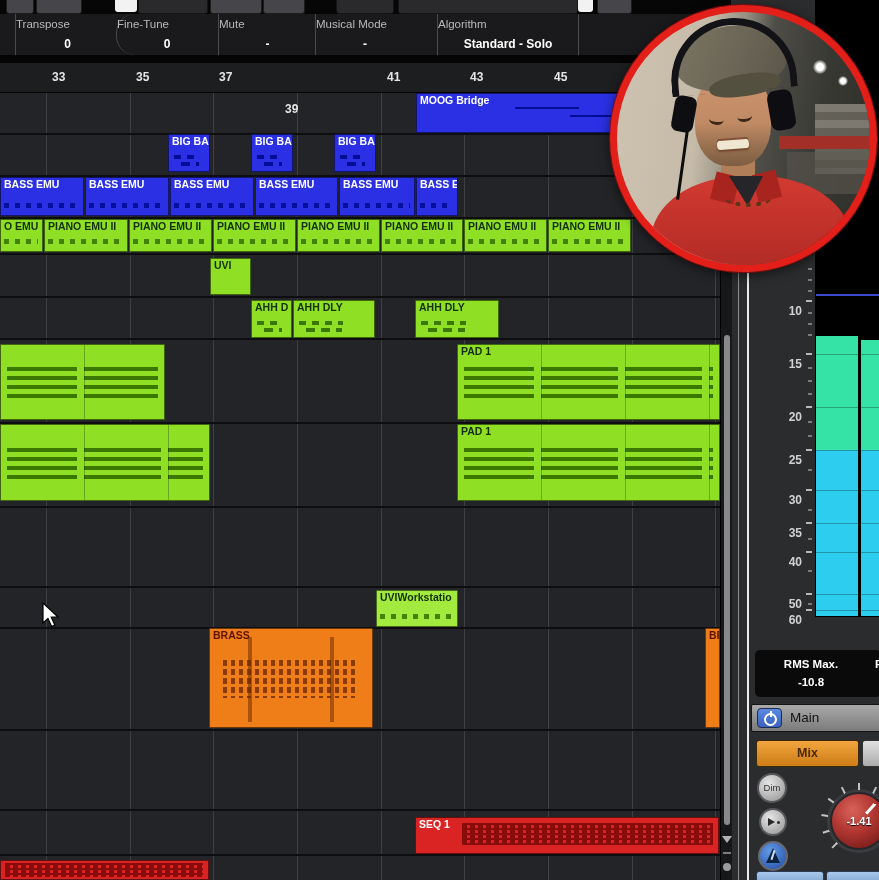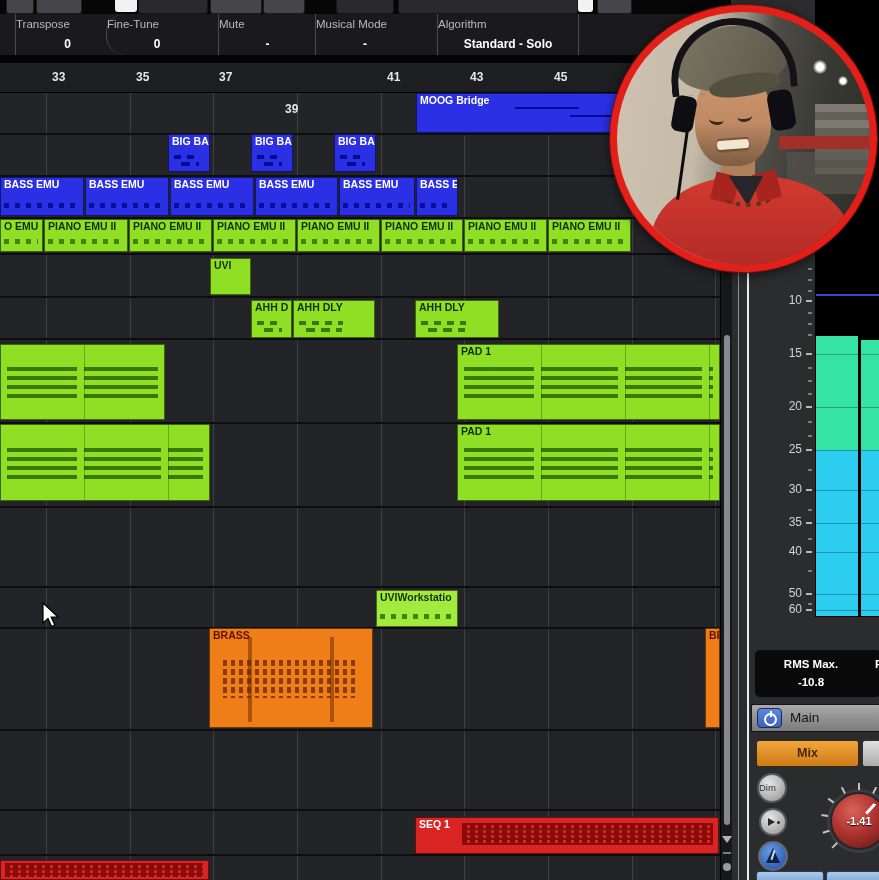--- a/index.html
+++ b/index.html
@@ -61,40 +61,40 @@
   .sbar{position:absolute;left:720px;top:63px;width:11px;height:817px;background:#17181a;border-left:1px solid #000;z-index:4;}
   .sthumb{position:absolute;left:3px;top:272px;width:6px;height:490px;background:#88898d;border-radius:3px;}
   .sdown{position:absolute;left:1px;top:773px;width:0;height:0;border:5px solid transparent;border-top:7px solid #b4b4b4;}
   .sdash{position:absolute;left:2px;top:789px;width:8px;height:2px;background:#7d7d7d;}
   .sdot{position:absolute;left:2px;top:800px;width:8px;height:8px;border-radius:50%;background:#9c9c9c;}
   
   .rpanel{position:absolute;left:731px;top:0;width:148px;height:880px;background:#2b2c2e;z-index:3;}
   .vline1{position:absolute;left:7px;top:150px;bottom:0;width:1px;background:#8e8e8e;}
   .vline2{position:absolute;left:16px;top:150px;bottom:0;width:2px;background:#ededed;}
   .meterblack{position:absolute;left:84px;top:0;width:64px;height:617px;background:#000;}
-  .mlabel{position:absolute;left:39px;width:32px;text-align:right;font-size:12px;font-weight:normal;color:#d2d2d2;}
+  .mlabel{position:absolute;left:39px;width:32px;text-align:right;font-size:12px;font-weight:bold;color:#d2d2d2;margin-top:11px;}
   .mtick{position:absolute;left:75px;width:6px;height:2px;background:#b8b8b8;}
   .mtick.minor{left:77px;width:4px;background:#7c7c7c;}
   .mbar{position:absolute;bottom:0;}
   .mgrid{position:absolute;left:85px;width:63px;height:1px;background:rgba(0,0,0,.28);z-index:2;}
   .peakline{position:absolute;left:85px;width:63px;height:2px;background:#3c49cc;z-index:2;}
   .rmsbox{position:absolute;left:24px;top:650px;width:126px;height:47px;background:#0a0a0b;border-radius:5px;color:#fff;}
   .rms-l{position:absolute;top:8px;left:0;right:14px;text-align:center;font-size:11.5px;font-weight:bold;}
   .rms-v{position:absolute;top:26px;left:0;right:14px;text-align:center;font-size:11.5px;font-weight:bold;}
   .rms-p{position:absolute;top:8px;right:-1px;width:7px;overflow:hidden;font-size:11.5px;font-weight:bold;}
   .mainbar{position:absolute;left:20px;top:704px;width:128px;height:26px;background:linear-gradient(180deg,#a9a9a9,#7b7b7b);border:1px solid #141414;border-radius:2px;}
   .pwrbtn{position:absolute;left:5px;top:3px;width:23px;height:18px;background:linear-gradient(180deg,#5d89e0,#3a62c0);border:1px solid #1d2d4e;border-radius:4px;}
   .pwr{position:absolute;left:6px;top:4px;width:9px;height:9px;border:2px solid #fff;border-radius:50%;}
   .pwr::after{content:"";position:absolute;left:50%;top:-4px;width:2px;height:6px;background:#fff;transform:translateX(-50%);}
   .mainlbl{position:absolute;left:38px;top:5px;font-size:13.5px;color:#131313;}
   .mixbtn{position:absolute;left:25px;top:740px;width:101px;height:25px;background:linear-gradient(180deg,#f2a53e,#cd7c16);border:1px solid #3a2a10;border-radius:3px;
           text-align:center;line-height:25px;font-size:12.5px;font-weight:bold;color:#4a2800;}
   .mixbtn2{position:absolute;left:131px;top:740px;width:18px;height:25px;background:linear-gradient(180deg,#e0e0e0,#ababab);border:1px solid #333;border-radius:3px 0 0 3px;}
   .cbtn{position:absolute;border-radius:50%;background:radial-gradient(circle at 38% 32%,#e6e6e6,#a6a6a6 75%,#8c8c8c);border:2px solid #58585c;box-sizing:border-box;}
-  .dimbtn{left:26px;top:773px;width:30px;height:30px;line-height:26px;font-size:9.5px;color:#333;}
+  .dimbtn{left:26px;top:773px;width:30px;height:30px;text-align:center;line-height:26px;font-size:9.5px;color:#333;}
   .monbtn{left:28px;top:808px;width:28px;height:28px;}
   .montri{position:absolute;left:7px;top:8px;width:0;height:0;border:4px solid transparent;border-left:7px solid #2a2a2a;}
   .mondot{position:absolute;left:16px;top:11px;width:3px;height:3px;border-radius:50%;background:#2a2a2a;}
   .metrobtn{left:27px;top:841px;width:30px;height:30px;background:radial-gradient(circle at 38% 32%,#639ae4,#2e5cb2 80%);border:2px solid #6a6a6e;}
   .metrotri{position:absolute;left:6px;top:5px;width:0;height:0;border-left:7px solid transparent;border-right:7px solid transparent;border-bottom:15px solid #0d2240;}
   .metroline{position:absolute;left:12px;top:7px;width:2px;height:10px;background:#cfe0f4;transform:rotate(18deg);}
   .knob{position:absolute;left:90px;top:783px;width:76px;height:76px;}
   .kring{position:absolute;inset:6px;border-radius:50%;background:#3a3c40;}
   .ktick{position:absolute;left:50%;top:50%;width:2px;height:38px;margin-left:-1px;transform-origin:50% 0;
          background:linear-gradient(180deg,transparent 0 31px,#c2c2c2 31px 37px);}
@@ -154,21 +154,21 @@
       <div class="tbox d" style="left: 398px; width: 178px;"></div>
       <div class="tbox w" style="left: 578px; width: 15px;"></div>
       <div class="tbox g" style="left: 597px; width: 33px;"></div>
     </div>
 
   <div class="toolbar">
       <div class="tcell" style="left: 15px; width: 103px;">
         <div class="tlab">Transpose</div>
         <div class="tval">0</div>
       </div>
-      <div class="tcell" style="left: 106px; width: 100px; border-radius: 19px;">
+      <div class="tcell" style="left: 116px; width: 100px; border-radius: 19px;">
         <div class="tlab">Fine-Tune</div>
         <div class="tval">0</div>
       </div>
       <div class="tcell" style="left: 218px; width: 97px;">
         <div class="tlab">Mute</div>
         <div class="tval">-</div>
       </div>
       <div class="tcell" style="left: 315px; width: 98px;">
         <div class="tlab">Musical Mode</div>
         <div class="tval">-</div>

